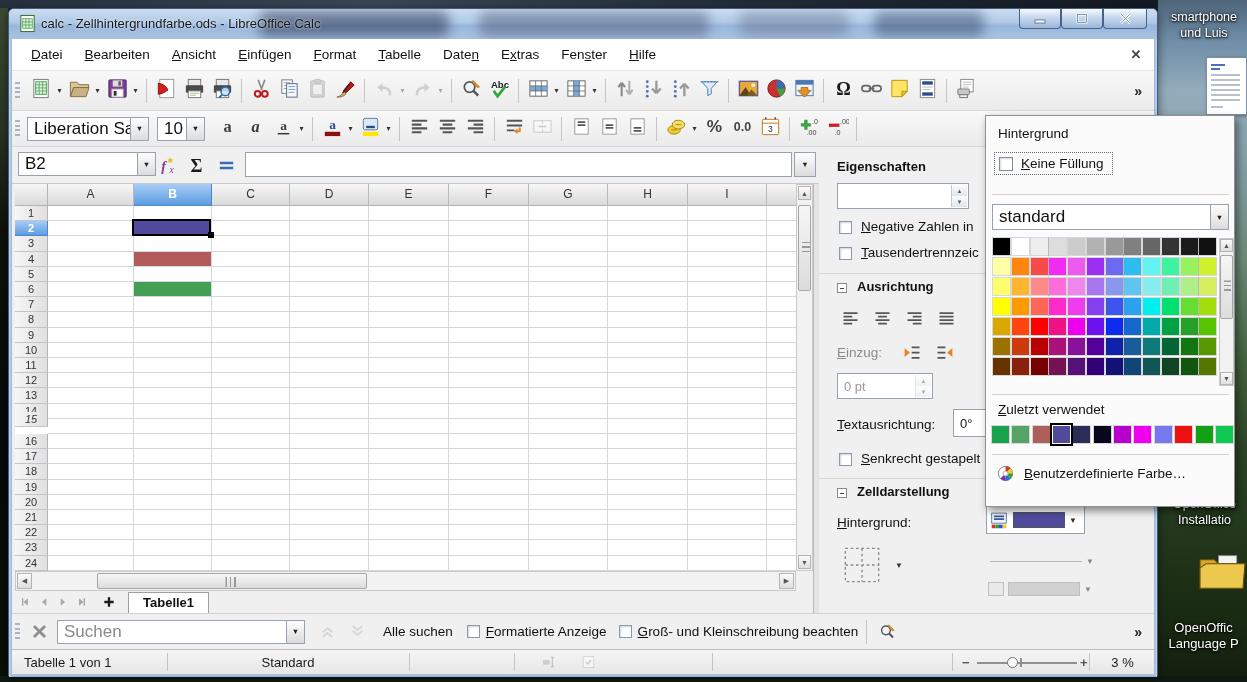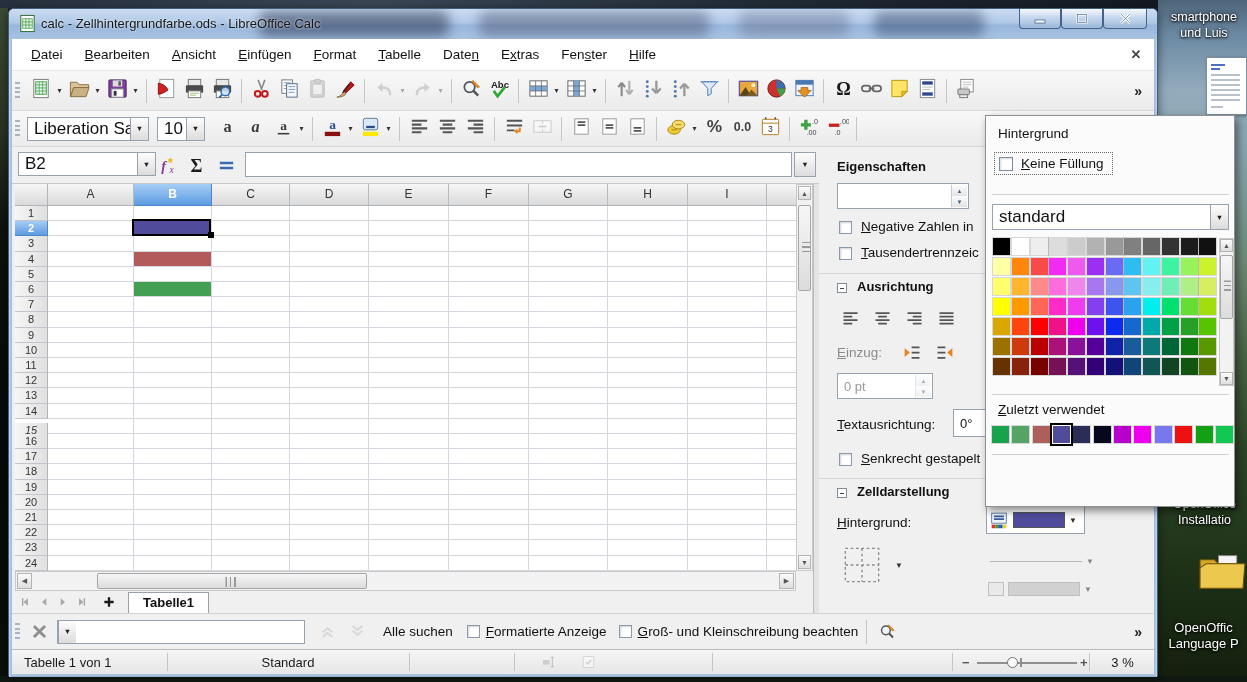--- a/index.html
+++ b/index.html
@@ -608,21 +608,21 @@
         <div class="gr" style="top: 82.8px; height: 15.2px; line-height: 14.2px;">5</div>
         <div class="gr" style="top: 98px; height: 15.2px; line-height: 14.2px;">6</div>
         <div class="gr" style="top: 113.2px; height: 15.2px; line-height: 14.2px;">7</div>
         <div class="gr" style="top: 128.4px; height: 15.2px; line-height: 14.2px;">8</div>
         <div class="gr" style="top: 143.6px; height: 15.2px; line-height: 14.2px;">9</div>
         <div class="gr" style="top: 158.8px; height: 15.2px; line-height: 14.2px;">10</div>
         <div class="gr" style="top: 174px; height: 15.2px; line-height: 14.2px;">11</div>
         <div class="gr" style="top: 189.2px; height: 15.2px; line-height: 14.2px;">12</div>
         <div class="gr" style="top: 204.4px; height: 15.2px; line-height: 14.2px;">13</div>
         <div class="gr" style="top: 219.6px; height: 15.2px; line-height: 14.2px;">14</div>
-        <div class="gr" style="top: 239px; height: 15.2px; line-height: 14.2px; font-style: italic;">15</div>
+        <div class="gr" style="top: 228px; height: 15.2px; line-height: 14.2px; font-style: italic;">15</div>
         <div class="gr" style="top: 250px; height: 15.2px; line-height: 14.2px;">16</div>
         <div class="gr" style="top: 265.2px; height: 15.2px; line-height: 14.2px;">17</div>
         <div class="gr" style="top: 280.4px; height: 15.2px; line-height: 14.2px;">18</div>
         <div class="gr" style="top: 295.6px; height: 15.2px; line-height: 14.2px;">19</div>
         <div class="gr" style="top: 310.8px; height: 15.2px; line-height: 14.2px;">20</div>
         <div class="gr" style="top: 326px; height: 15.2px; line-height: 14.2px;">21</div>
         <div class="gr" style="top: 341.2px; height: 15.2px; line-height: 14.2px;">22</div>
         <div class="gr" style="top: 356.4px; height: 15.2px; line-height: 14.2px;">23</div>
         <div class="gr" style="top: 371.6px; height: 15.2px; line-height: 14.2px;">24</div>
         <div id="gbody">
@@ -789,20 +789,21 @@
     </div>
 
     <div class="abs" id="findbar">
       <div class="grip"></div>
       <div class="fbicon">
           <svg viewBox="0 0 24 24">
             <path d="M5 5l14 14M19 5L5 19" stroke="#8f8f8f" stroke-width="3.6"></path>
           </svg>
         </div>
       <div class="combo" style="width:248px;margin-left:6px">
+        <div class="ctext ph">Suchen</div>
         <div class="dbtn">▼</div>
       </div>
       <div class="fbicon disabled" style="margin-left:10px">
           <svg viewBox="0 0 24 24">
             <path d="M6 13l6-5 6 5M6 19l6-5 6 5" fill="none" stroke="#9fb0c0" stroke-width="2.4"></path>
           </svg>
         </div>
       <div class="fbicon disabled" style="margin-left:6px">
           <svg viewBox="0 0 24 24">
             <path d="M6 5l6 5 6-5M6 11l6 5 6-5" fill="none" stroke="#9fb0c0" stroke-width="2.4"></path>
@@ -971,14 +972,26 @@
         <div class="swatch" style="left: 81.4px; top: 1px; background: rgb(42, 45, 85);"></div>
         <div class="swatch" style="left: 101.75px; top: 1px; background: rgb(7, 7, 30);"></div>
         <div class="swatch" style="left: 122.1px; top: 1px; background: rgb(184, 0, 204);"></div>
         <div class="swatch" style="left: 142.45px; top: 1px; background: rgb(238, 0, 238);"></div>
         <div class="swatch" style="left: 162.8px; top: 1px; background: rgb(120, 120, 238);"></div>
         <div class="swatch" style="left: 183.15px; top: 1px; background: rgb(238, 17, 17);"></div>
         <div class="swatch" style="left: 203.5px; top: 1px; background: rgb(20, 160, 20);"></div>
         <div class="swatch" style="left: 223.85px; top: 1px; background: rgb(18, 200, 83);"></div>
       </div>
     <div class="phr" style="top:338px"></div>
+    <div id="customrow">
+      <svg viewBox="0 0 24 24">
+          <circle cx="12" cy="12" r="9" fill="#fff" stroke="#666"></circle>
+          <path d="M12 12V3a9 9 0 016.4 2.6z" fill="#e03030"></path>
+          <path d="M12 12l6.4-6.4A9 9 0 0121 12z" fill="#e8d020"></path>
+          <path d="M12 12h9a9 9 0 01-2.6 6.4z" fill="#30a030"></path>
+          <path d="M12 12l6.4 6.4A9 9 0 0112 21z" fill="#2070d0"></path>
+          <path d="M12 12v9a9 9 0 01-6.4-2.6z" fill="#7030b0"></path>
+          <circle cx="12" cy="12" r="3.2" fill="#fff" stroke="#999"></circle>
+        </svg>
+      <span><u>B</u>enutzerdefinierte Farbe…</span>
+    </div>
   </div>
 </div>
 
 </body></html>

